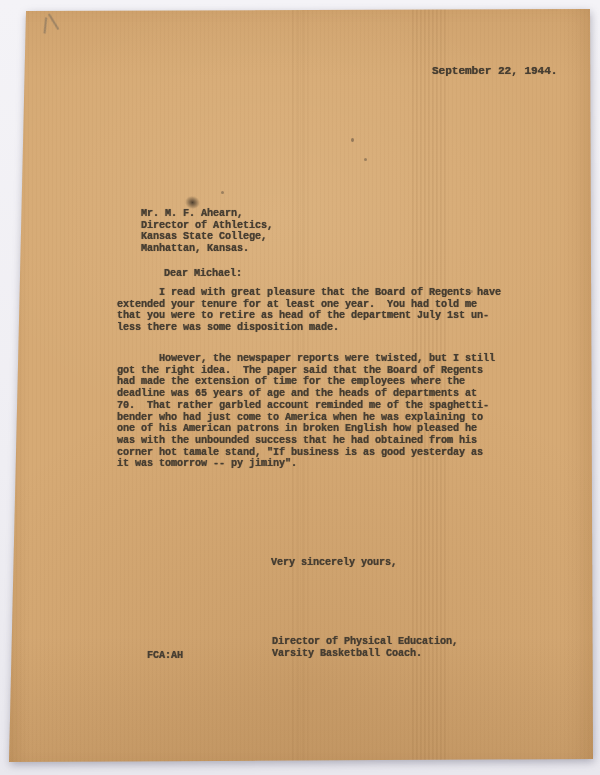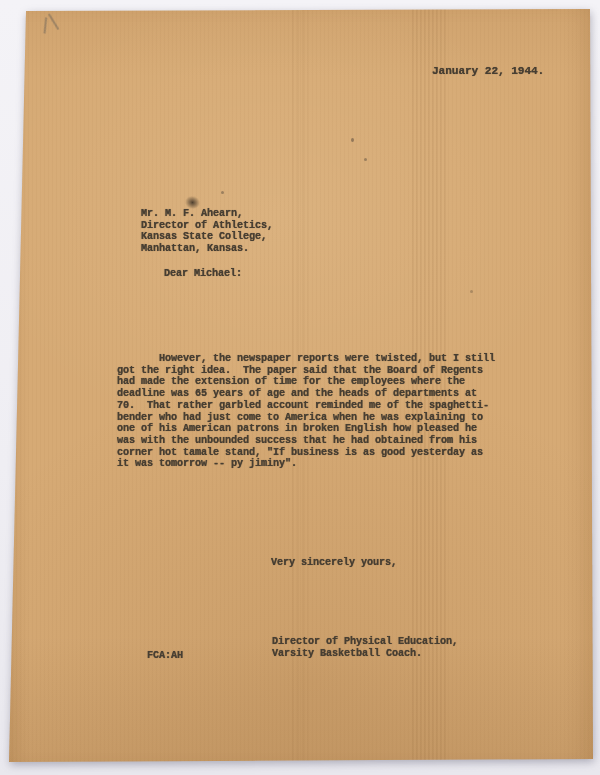--- a/index.html
+++ b/index.html
@@ -106,26 +106,30 @@
       <div class="mark texture-band2"></div>
       <div class="mark scribble"></div>
       <div class="mark ink-blob"></div>
       <div class="mark corner-smudge"></div>
       <div class="mark edge-dot"></div>
       <div class="mark speck-a"></div>
       <div class="mark speck-b"></div>
       <div class="mark speck-c"></div>
       <div class="mark speck-d"></div>
 
-      <div class="typed date">January 22, 1944.</div>
+      <div class="typed date">September 22, 1944.</div>
       <div class="typed address">Mr. M. F. Ahearn,
 Director of Athletics,
 Kansas State College,
 Manhattan, Kansas.</div>
       <div class="typed salutation">Dear Michael:</div>
+      <div class="typed para1">       I read with great pleasure that the Board of Regents have
+extended your tenure for at least one year.  You had told me
+that you were to retire as head of the department July 1st un-
+less there was some disposition made.</div>
       <div class="typed para2">       However, the newspaper reports were twisted, but I still
 got the right idea.  The paper said that the Board of Regents
 had made the extension of time for the employees where the
 deadline was 65 years of age and the heads of departments at
 70.  That rather garbled account reminded me of the spaghetti-
 bender who had just come to America when he was explaining to
 one of his American patrons in broken English how pleased he
 was with the unbounded success that he had obtained from his
 corner hot tamale stand, "If business is as good yesterday as
 it was tomorrow -- py jiminy".</div>

